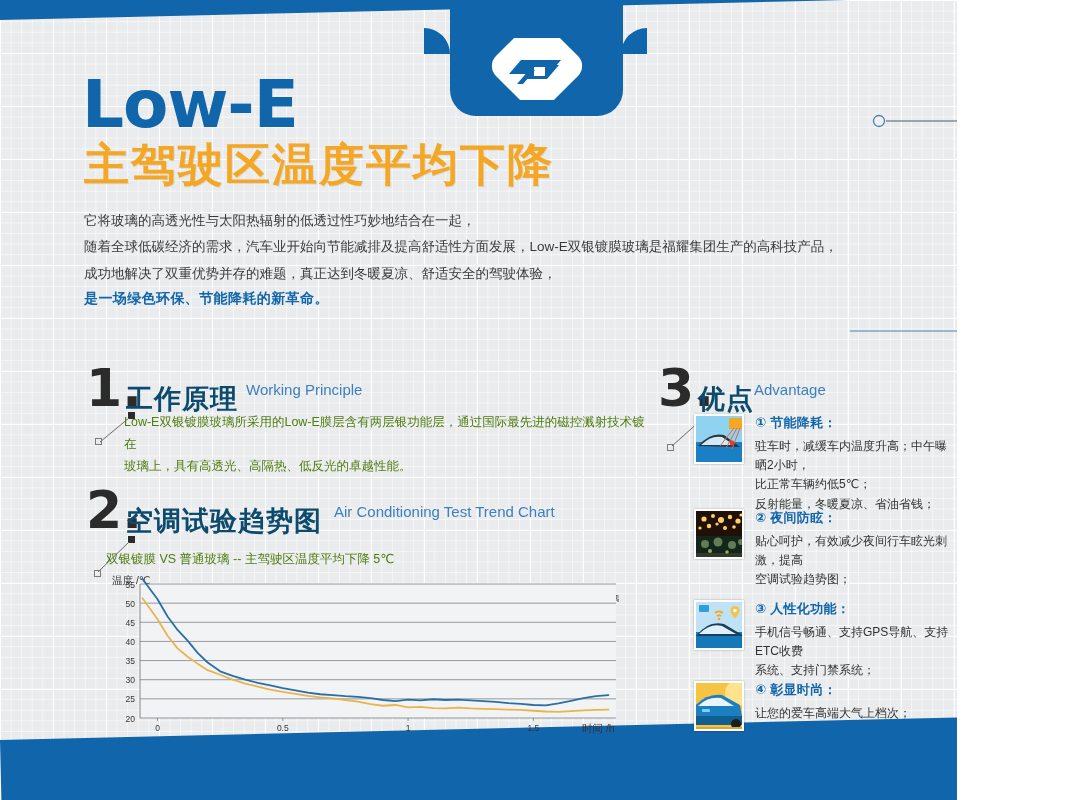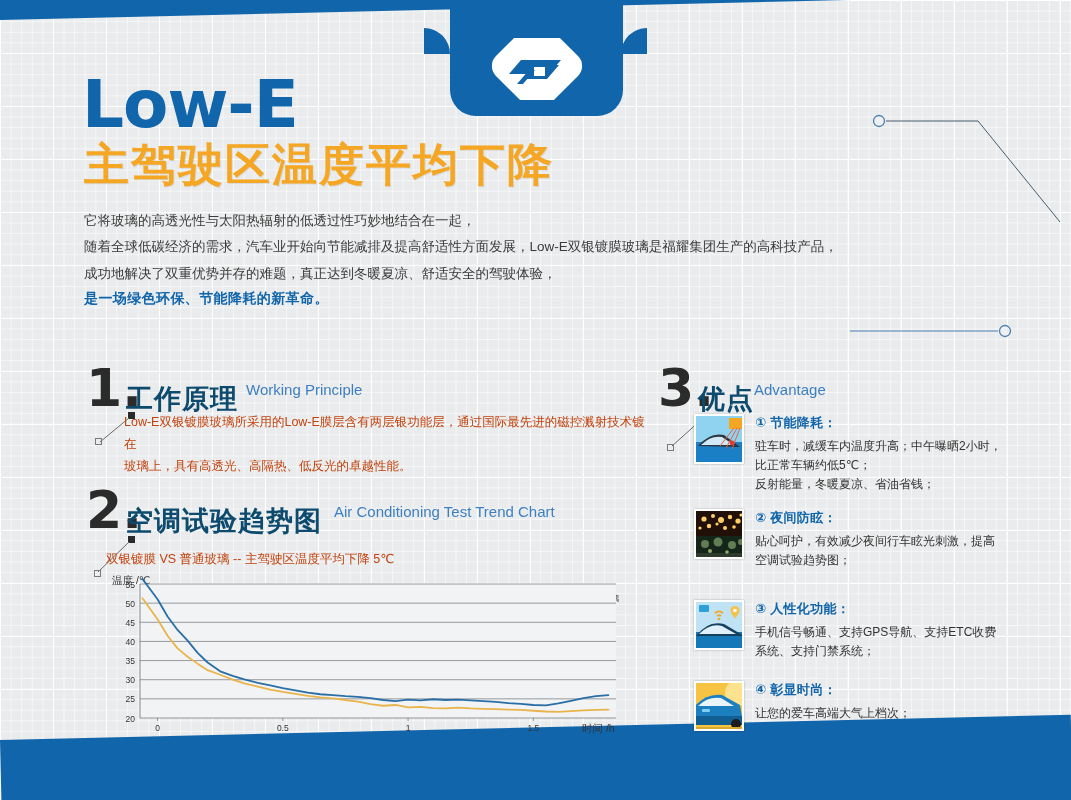--- a/index.html
+++ b/index.html
@@ -2,21 +2,21 @@
 <html><head>
 <meta charset="utf-8">
 <style>
   * { box-sizing: border-box; margin: 0; padding: 0; }
   html, body {
     width: 1071px; height: 800px;
     font-family: "Liberation Sans", "DejaVu Sans", sans-serif;
     overflow: hidden;
   }
   #poster {
-    position: relative; width: 1071px; height: 800px;
+    position: relative; width: 957px; height: 800px;
     background: #eef0f1;
     overflow: hidden;
   }
   
   .grid-bg {
     position: absolute; inset: 0;
     background-image:
       linear-gradient(to right, rgba(255,255,255,.95) 1px, transparent 1px),
       linear-gradient(to bottom, rgba(255,255,255,.95) 1px, transparent 1px),
       linear-gradient(to right, rgba(255,255,255,.55) 1px, transparent 1px),
@@ -75,21 +75,21 @@
   }
   .sec-cn {
     position: absolute; top: 9px;
     font-size: 27px; font-weight: bold; color: #0c4a6e; letter-spacing: 1px;
   }
   .sec-en {
     position: absolute; top: 9px;
     font-size: 15px; color: #3d7fbf; font-weight: normal;
   }
   .sec-sub {
-    position: absolute; font-size: 12.5px; color: #c2410c; line-height: 1.75;
+    position: absolute; font-size: 12.5px; color: #4d7c0f; line-height: 1.75;
   }
   .lead-sq {
     position: absolute; width: 7px; height: 7px;
     border: 1px solid #7a7a7a; background: transparent;
   }
   .lead-dot {
     position: absolute; width: 7px; height: 7px; background: #2b2b2b;
   }
 
   

